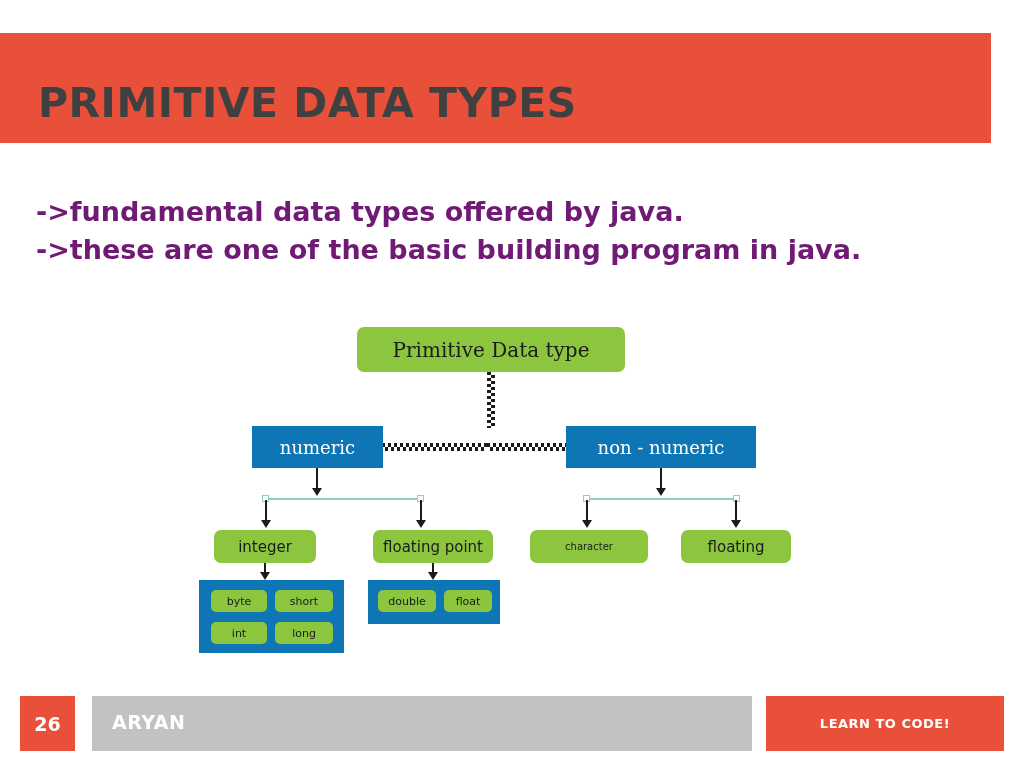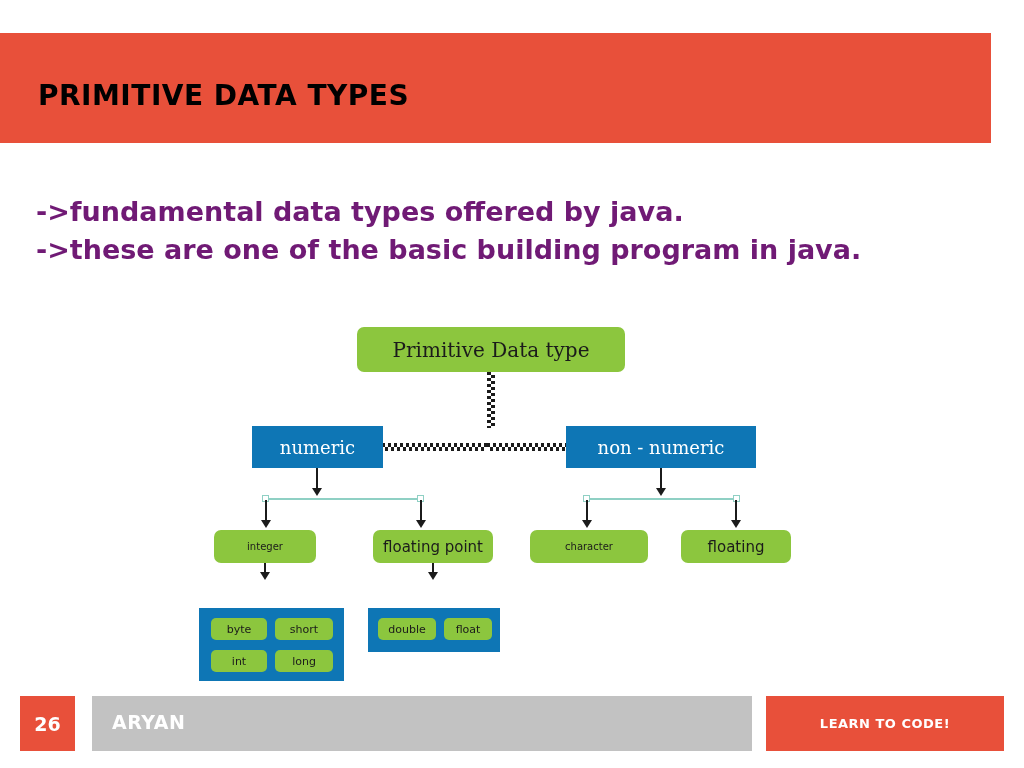--- a/index.html
+++ b/index.html
@@ -21,23 +21,23 @@
     left: 0;
     top: 33px;
     width: 991px;
     height: 110px;
     background: #e8503a;
   }
   .header-title {
     position: absolute;
     left: 38px;
     top: 79px;
-    font-size: 28px;
-    font-weight: bold;
-    color: #000000;
+    font-size: 41px;
+    font-weight: bold;
+    color: #404040;
     letter-spacing: 0.5px;
     font-family: "DejaVu Sans", sans-serif;
   }
 
   
   .body-text {
     position: absolute;
     left: 36px;
     top: 196px;
     width: 940px;
@@ -86,36 +86,35 @@
   }
   .n-numeric {
     left: 56px; top: 106px; width: 131px; height: 42px;
     font-size: 18px; font-family: "DejaVu Serif", serif;
   }
   .n-nonnumeric {
     left: 370px; top: 106px; width: 190px; height: 42px;
     font-size: 18px; font-family: "DejaVu Serif", serif;
   }
   .n-integer {
-    left: 18px; top: 210px; width: 102px; height: 33px; font-size: 10px;
+    left: 18px; top: 210px; width: 102px; height: 33px; font-size: 15px;
   }
   .n-floating {
     left: 177px; top: 210px; width: 120px; height: 33px; font-size: 15px;
   }
   .n-character {
     left: 334px; top: 210px; width: 118px; height: 33px; font-size: 10px;
   }
   .n-boolean {
     left: 485px; top: 210px; width: 110px; height: 33px; font-size: 15px;
   }
 
   .group-box {
     position: absolute;
     box-sizing: border-box;
-    margin-top: 28px;
   }
   .g-int {
     left: 3px; top: 260px; width: 145px; height: 73px;
   }
   .g-float {
     left: 172px; top: 260px; width: 132px; height: 44px;
   }
   .chip {
     position: absolute;
     background: #8cc63e;

